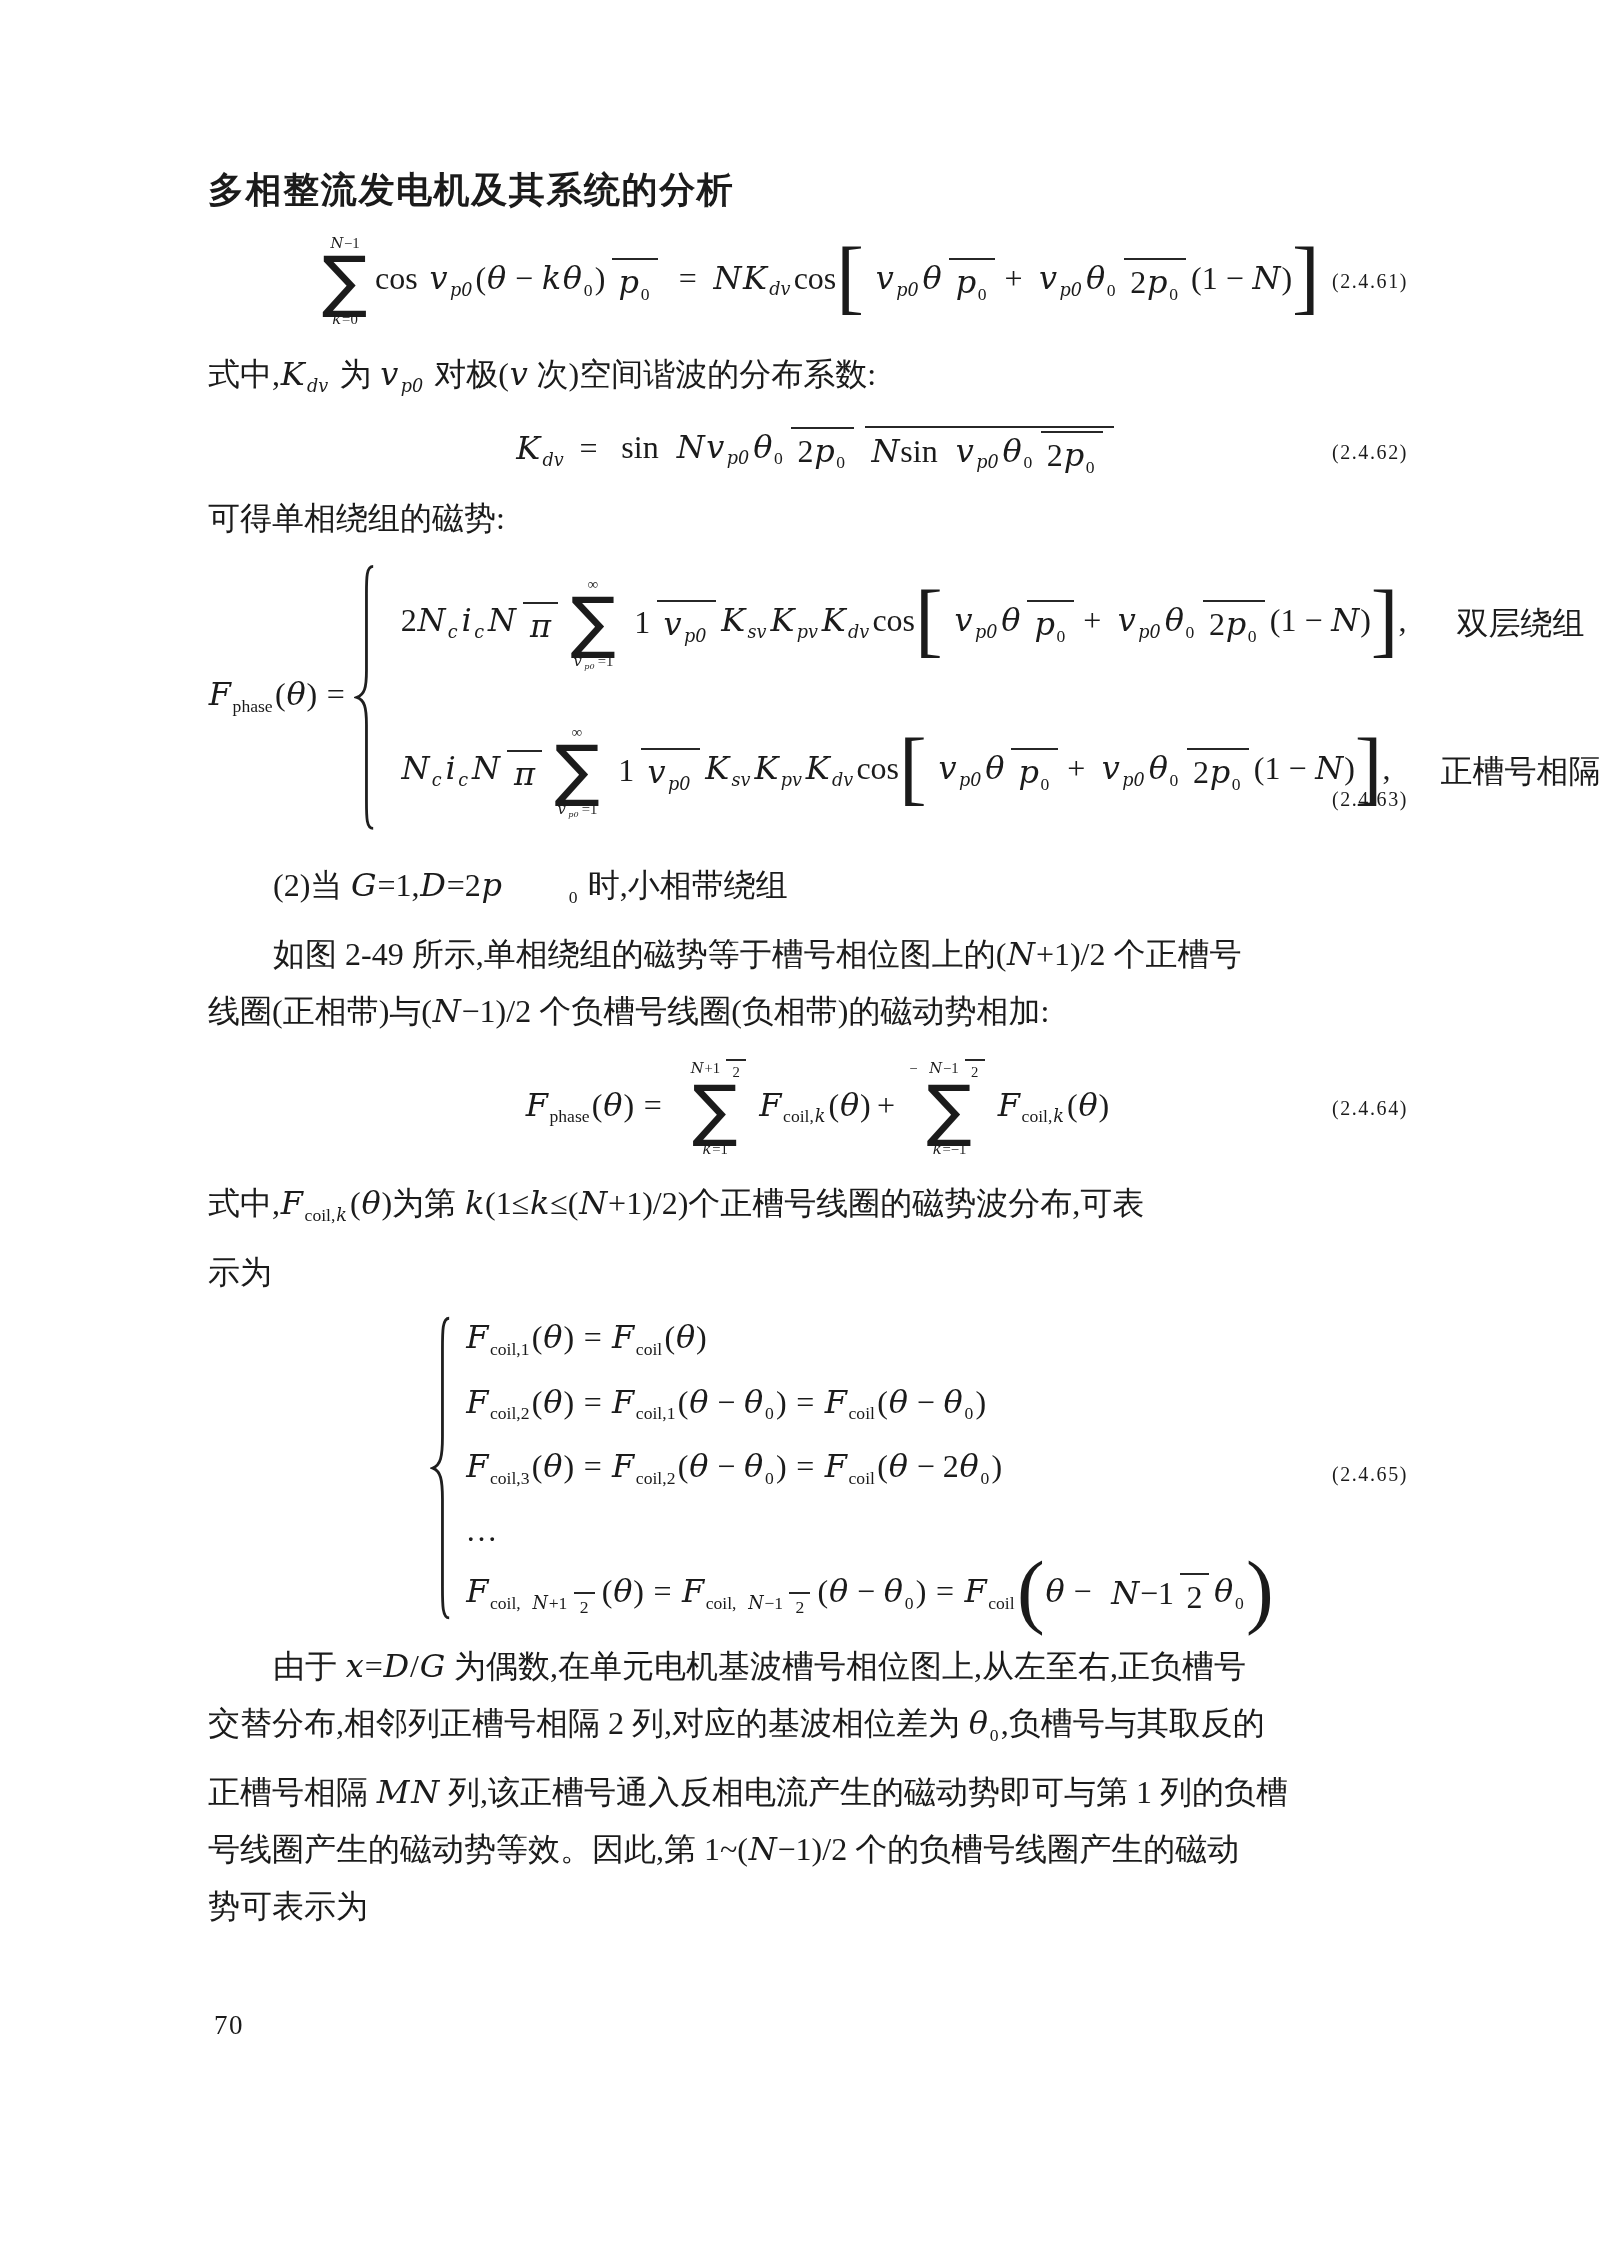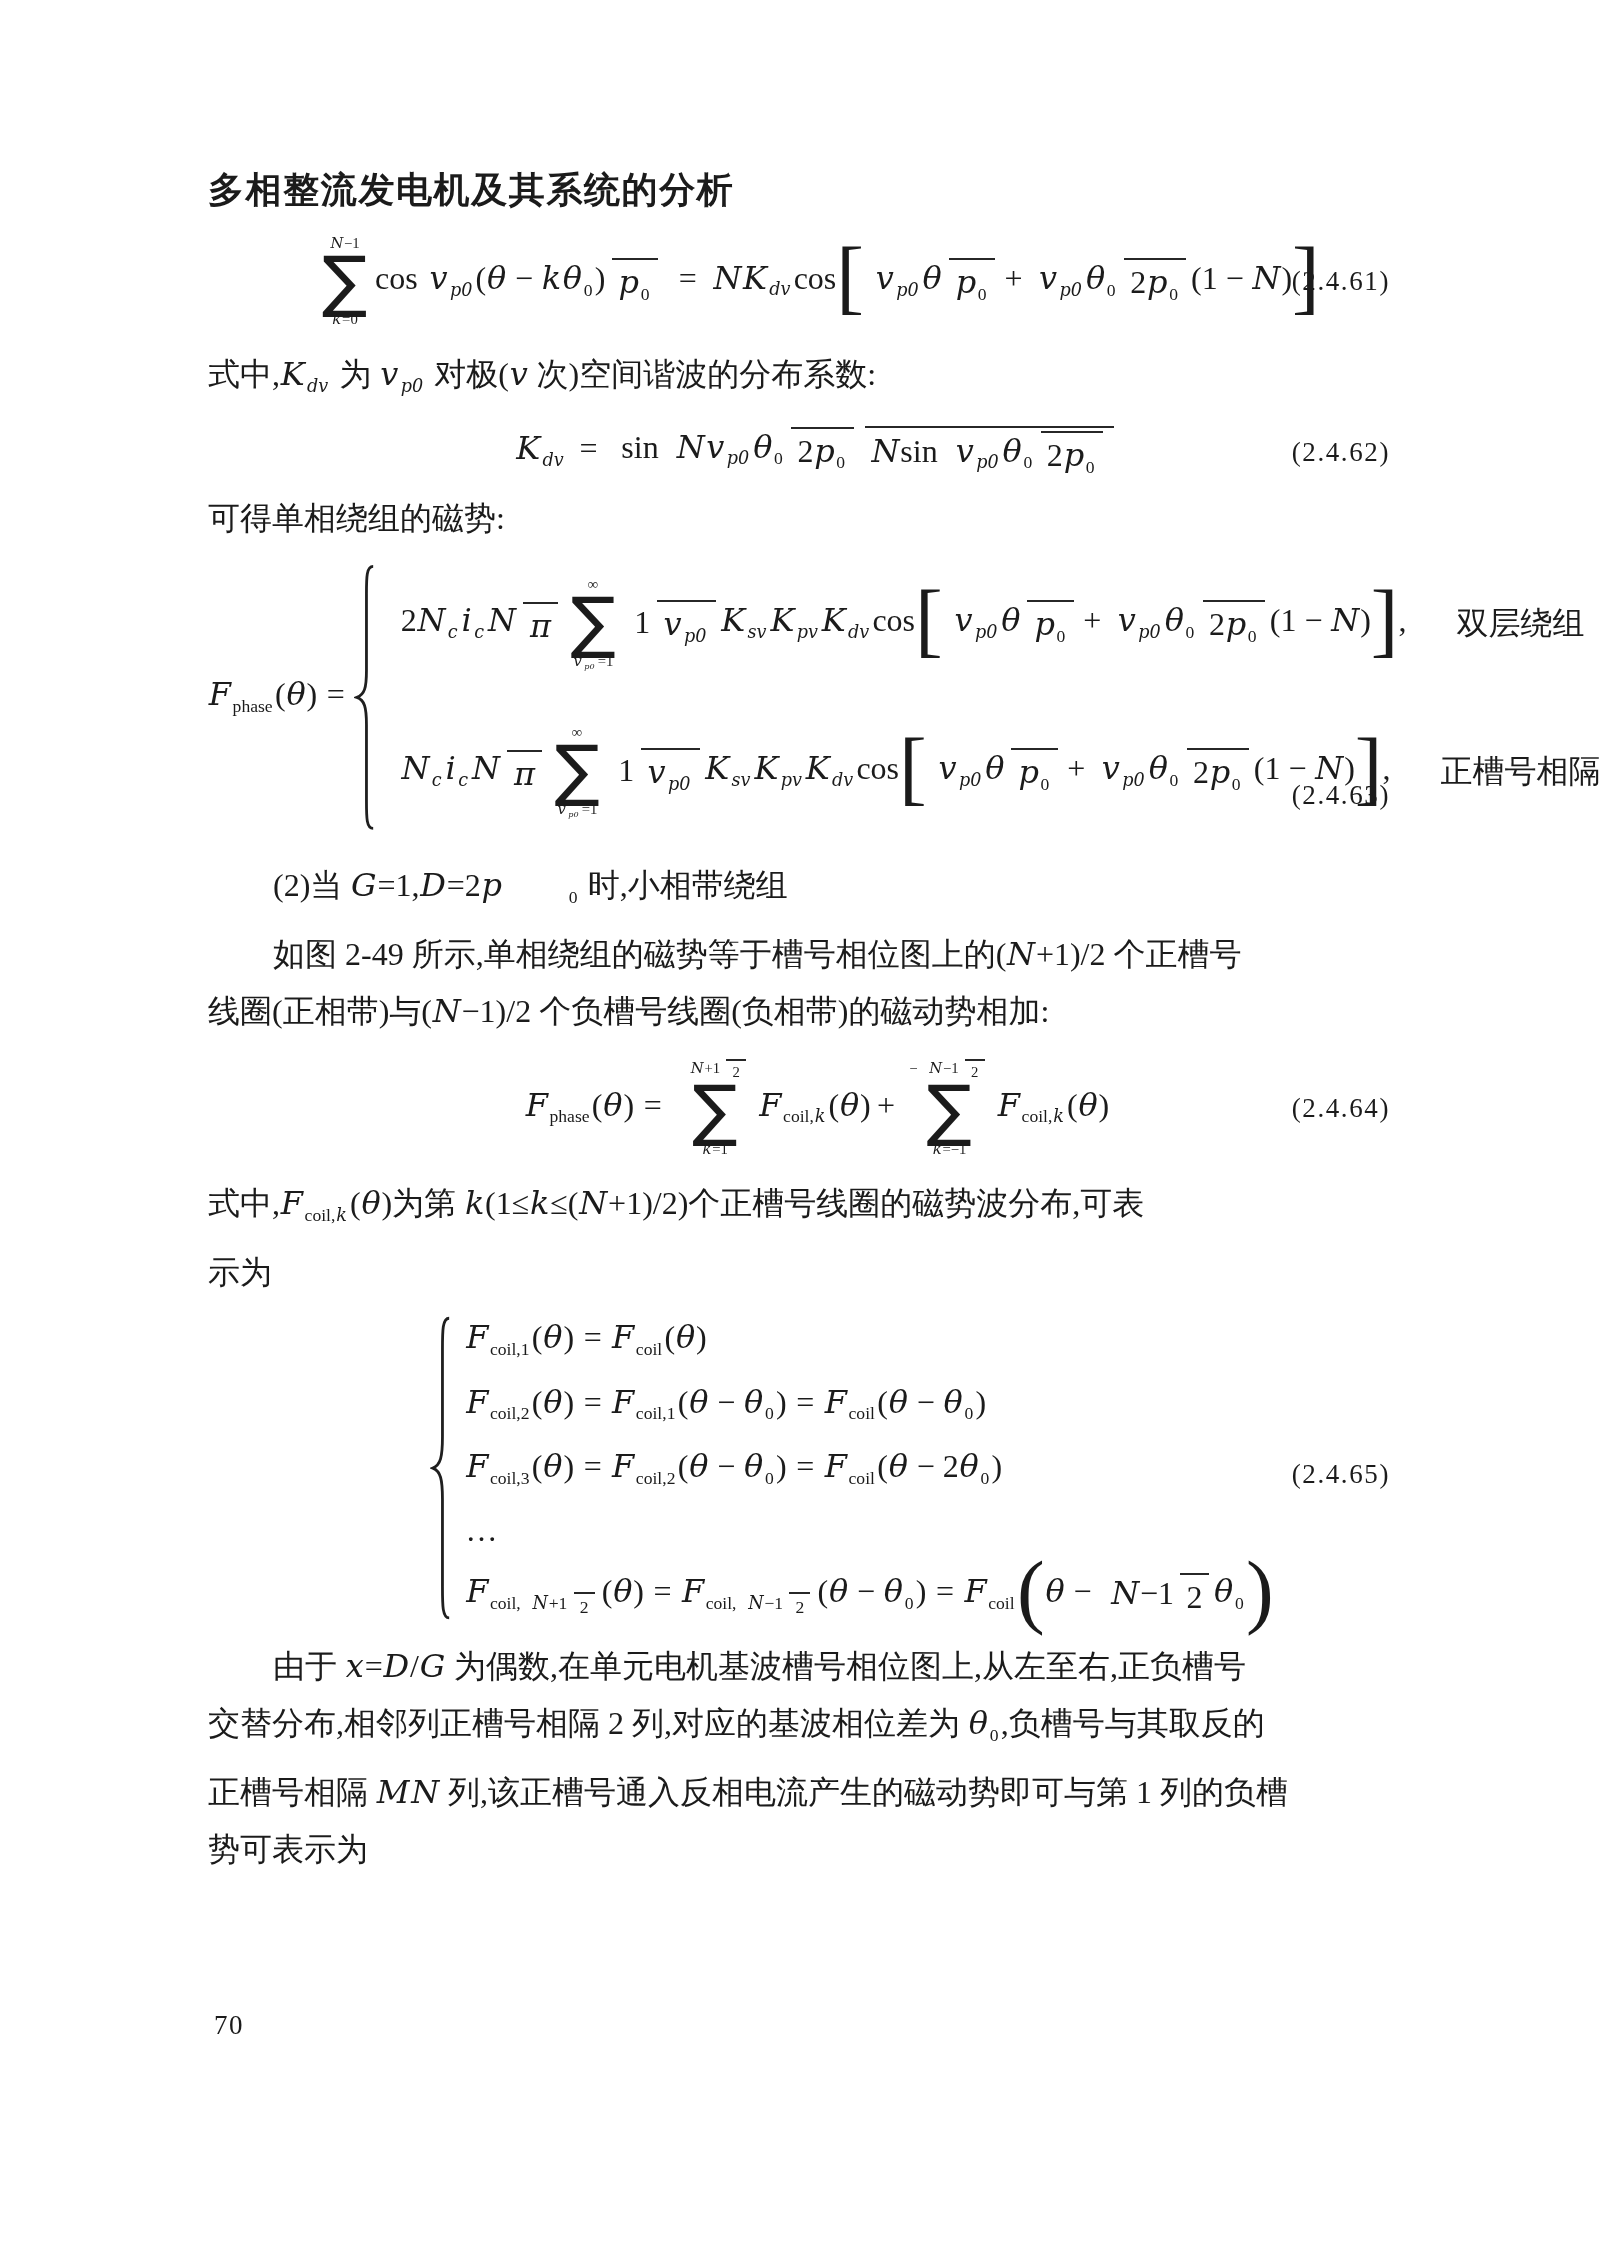--- a/index.html
+++ b/index.html
@@ -30,23 +30,23 @@
   .p-kdv    { margin-top: 4.7px; }
   .p-mmf    { margin-top: 4.7px; }
   .p-case2  { margin-top: 15.5px; }
   .p-where  { margin-top: 6.2px; }
   .p-final1 { margin-top: 14px; }
 
   
   .eq { position: relative; text-align: center; }
   .eq .math { display: inline-block; white-space: nowrap; }
   .eqlabel {
-    position: absolute; right: 36px; top: 50%;
+    position: absolute; right: 18px; top: 50%;
     transform: translateY(-50%);
-    font-size: 27px; letter-spacing: 1.6px; margin-left: 12px;
+    font-size: 20px; letter-spacing: 1.6px; margin-left: 12px;
   }
   .eq61wrap { margin-top: 6.2px;  padding: 11px 0; }
   .eq62wrap { margin-top: 3.1px;  padding: 7.8px 0; }
   .eq63wrap { margin-top: 7.8px; text-align: left; padding: 6.2px 0 7.8px 0; }
   .eq63wrap .eqlabel { top: auto; bottom: 31px; transform: none; }
   .eq64wrap { margin-top: 7.8px; padding: 9.3px 0; }
   .eq65wrap { margin-top: 11px; text-align: left; padding-left: 222px; }
   .eq65wrap .eqlabel { top: 52%; }
 
   
@@ -232,18 +232,19 @@
                       </span><span class="m-subwrap"><span class="m-var">θ</span><span class="m-sub"><span class="m-txt">0</span></span></span></span><span class="m-brk" style="font-size: 2.6em;">)</span></span></span>
               </span>
             </span>
           </span></span>
       <span class="eqlabel">(2.4.65)</span>
     </div>
 
     <p class="p-final1 indent"><span class="m-row"><span class="m-txt">由于 </span><span class="m-var">x</span><span class="m-txt">=</span><span class="m-var">D</span><span class="m-txt">/</span><span class="m-var">G</span><span class="m-txt"> 为偶数,在单元电机基波槽号相位图上,从左至右,正负槽号</span></span></p>
     <p><span class="m-row"><span class="m-txt">交替分布,相邻列正槽号相隔 2 列,对应的基波相位差为 </span><span class="m-subwrap"><span class="m-var">θ</span><span class="m-sub"><span class="m-txt">0</span></span></span><span class="m-txt">,负槽号与其取反的</span></span></p>
     <p><span class="m-row"><span class="m-txt">正槽号相隔 </span><span class="m-var">M</span><span class="m-var">N</span><span class="m-txt"> 列,该正槽号通入反相电流产生的磁动势即可与第 1 列的负槽</span></span></p>
+    <p><span class="m-row"><span class="m-txt">号线圈产生的磁动势等效。因此,第 1~(</span><span class="m-var">N</span><span class="m-txt">−1)/2 个的负槽号线圈产生的磁动</span></span></p>
     <p>势可表示为</p>
 
   </div>
   <div class="page-number">70</div>
 </div>
 
 
 </body></html>

